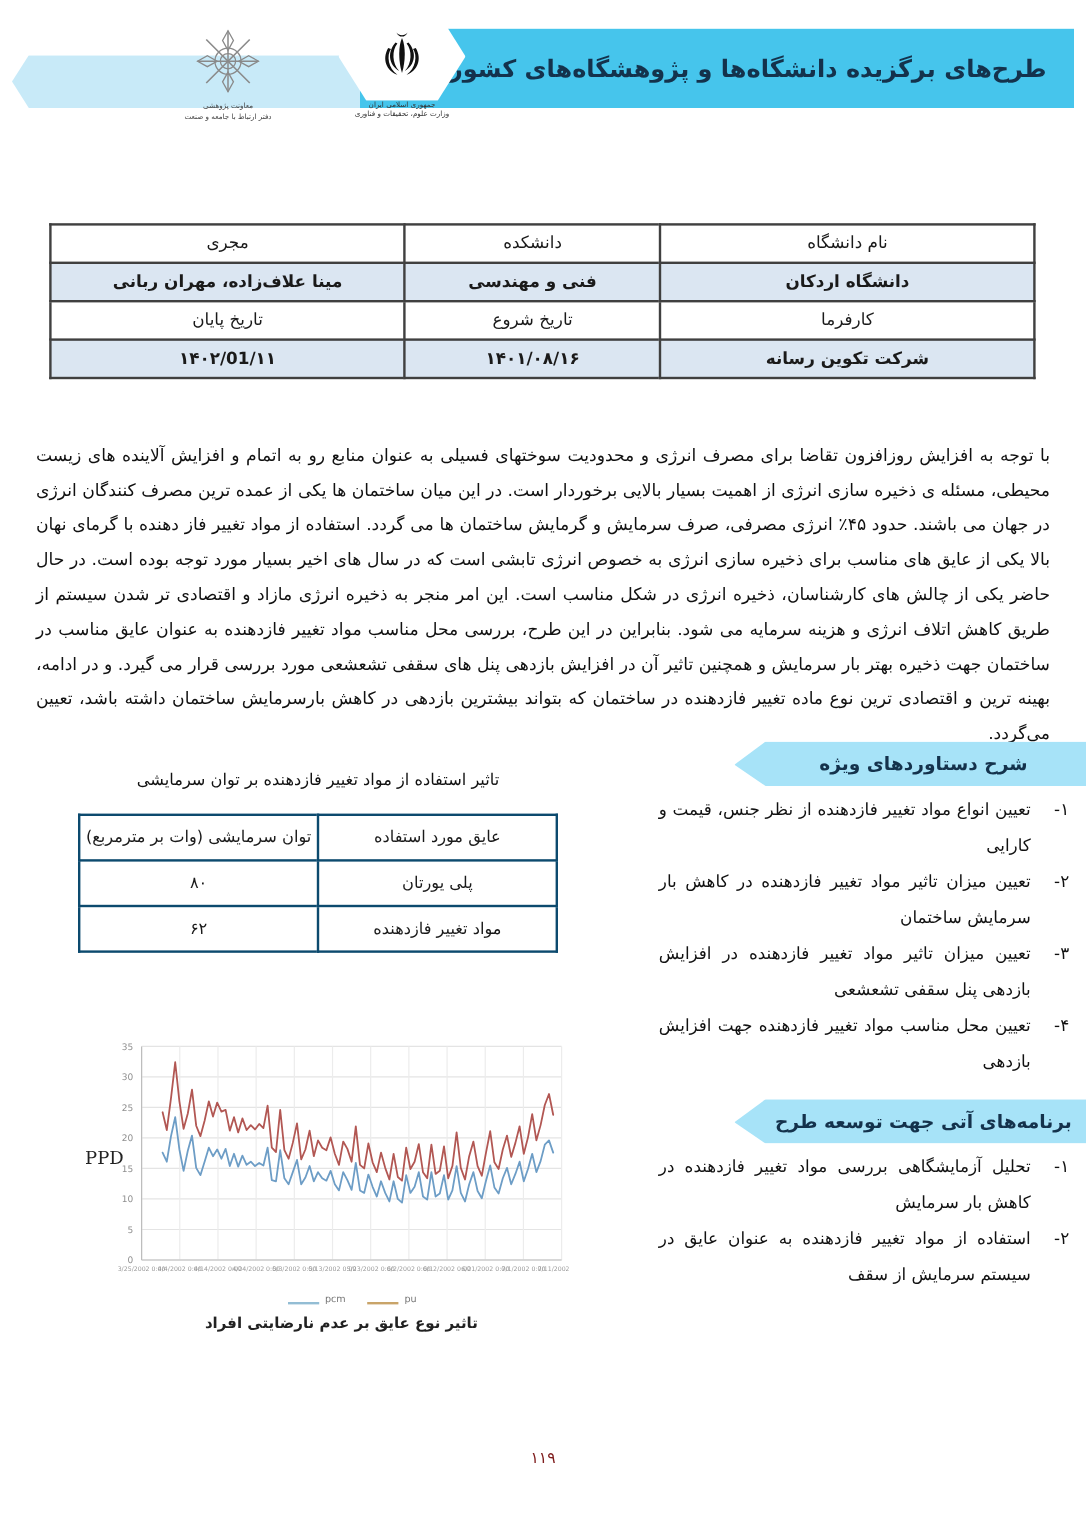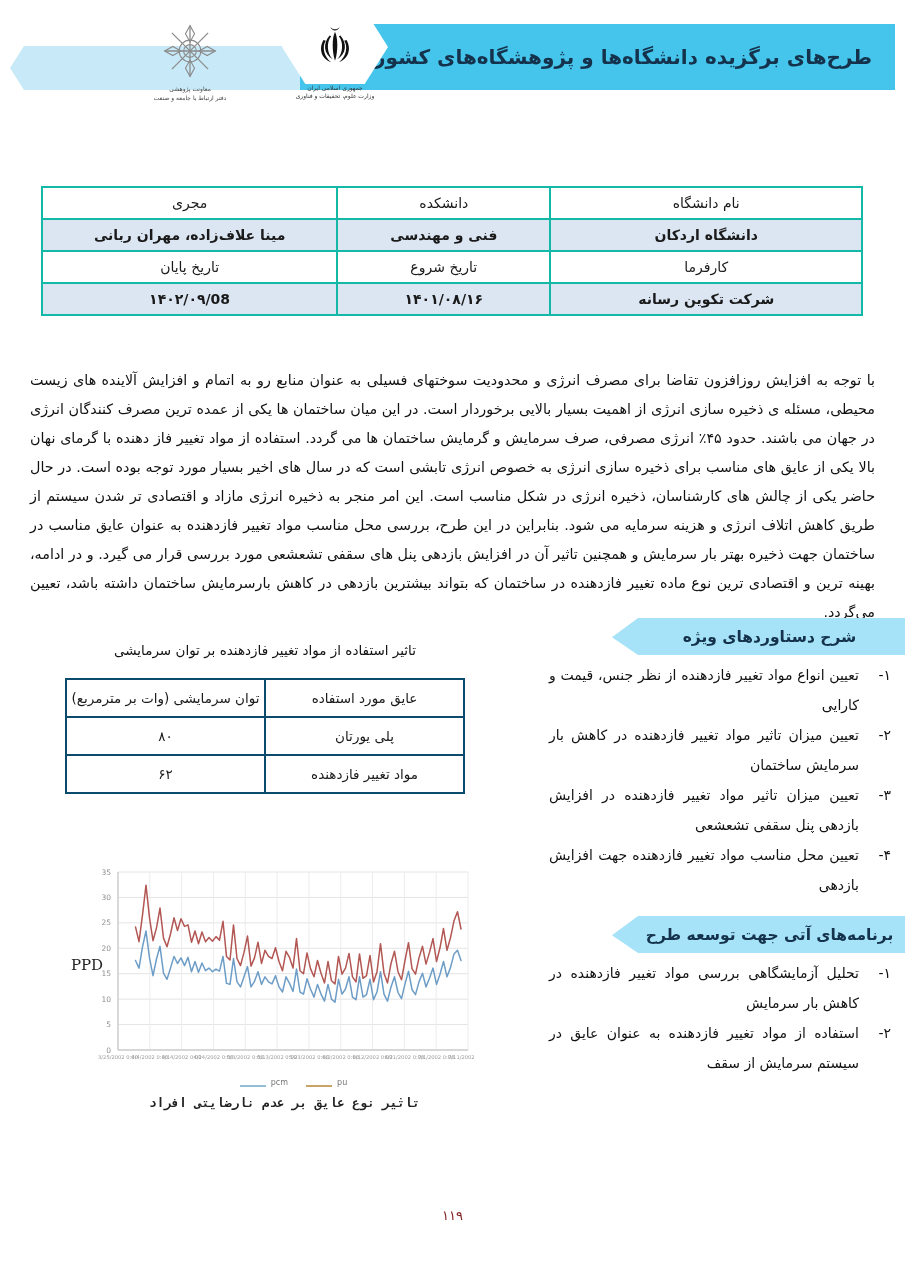--- a/index.html
+++ b/index.html
@@ -20,21 +20,21 @@
   .logo-center-cap{position:absolute;left:282px;top:84px;width:106px;text-align:center;
                    font-size:6px;color:#333;line-height:8px;}
 
   
   .doc-title{position:absolute;top:124px;left:0;width:100%;text-align:center;
              color:#ee2228;font-weight:bold;font-size:19px;}
 
   
   table.info{position:absolute;top:186px;left:41px;width:822px;border-collapse:collapse;
              table-layout:fixed;direction:rtl;}
-  table.info td{border:2px solid #14b8a6;height:28px;text-align:center;vertical-align:middle;
+  table.info td{border:2px solid #404040;height:28px;text-align:center;vertical-align:middle;
                 font-size:14px;padding:1px 4px;}
   table.info tr.em td{background:#dbe6f2;font-weight:bold;}
 
   
   .ribbon{position:absolute;right:0;width:293px;height:37px;background:#a7e3f8;
           clip-path:polygon(0 52%,26px 0,100% 0,100% 100%,26px 100%);
           display:flex;align-items:center;justify-content:center;padding-left:22px;box-sizing:border-box;}
   .ribbon .t{font-weight:bold;font-size:15.5px;color:#14324c;}
   .rb-summary{top:328px;}
   .rb-ach{top:618px;}
@@ -55,21 +55,21 @@
   
   .chart{position:absolute;left:62px;top:864px;width:415px;direction:ltr;}
   .chart .ppd{position:absolute;left:2px;top:92px;width:46px;text-align:center;
               font-family:"DejaVu Serif",serif;font-size:15px;color:#222;}
   .chart svg{display:block;}
   .legend{display:flex;justify-content:center;gap:18px;margin:2px 0 0 48px;align-items:center;}
   .lg-item{display:flex;align-items:flex-end;gap:5px;}
   .sw{display:inline-block;width:26px;height:2px;}
   .lg-name{font-size:8px;color:#777;}
   .chart .cap{margin:8px 0 0 30px;text-align:center;font-size:12.5px;font-weight:bold;
-              color:#222;direction:rtl;font-family:Liberation Mono, monospace;}
+              color:#222;direction:rtl;}
 
   
   .nlist{position:absolute;right:14px;width:342px;}
   .ach-list{top:660px;}
   .fut-list{top:958px;}
   .li{display:flex;direction:rtl;font-size:14px;line-height:30px;color:#111;}
   .li .num{flex:0 0 32px;}
   .li .txt{flex:1;text-align:justify;}
 
   
@@ -143,21 +143,21 @@
           <td>مینا علاف‌زاده، مهران ربانی</td>
         </tr>
         <tr>
           <td>کارفرما</td>
           <td>تاریخ شروع</td>
           <td>تاریخ پایان</td>
         </tr>
         <tr class="em">
           <td>شرکت تکوین رسانه</td>
           <td>۱۴۰۱/۰۸/۱۶</td>
-          <td>۱۴۰۲/۰۹/08</td>
+          <td>۱۴۰۲/01/۱۱</td>
         </tr>
       </tbody>
   </table>
 
   <p class="summary">با توجه به افزایش روزافزون تقاضا برای مصرف انرژی و محدودیت سوختهای فسیلی به عنوان منابع رو به اتمام و افزایش آلاینده های زیست محیطی، مسئله ی ذخیره سازی انرژی از اهمیت بسیار بالایی برخوردار است. در این میان ساختمان ها یکی از عمده ترین مصرف کنندگان انرژی در جهان می باشند. حدود ۴۵٪ انرژی مصرفی، صرف سرمایش و گرمایش ساختمان ها می گردد. استفاده از مواد تغییر فاز دهنده با گرمای نهان بالا یکی از عایق های مناسب برای ذخیره سازی انرژی به خصوص انرژی تابشی است که در سال های اخیر بسیار مورد توجه بوده است. در حال حاضر یکی از چالش های کارشناسان، ذخیره انرژی در شکل مناسب است. این امر منجر به ذخیره انرژی مازاد و اقتصادی تر شدن سیستم از طریق کاهش اتلاف انرژی و هزینه سرمایه می شود. بنابراین در این طرح، بررسی محل مناسب مواد تغییر فازدهنده به عنوان عایق مناسب در ساختمان جهت ذخیره بهتر بار سرمایش و همچنین تاثیر آن در افزایش بازدهی پنل های سقفی تشعشعی مورد بررسی قرار می گیرد. و در ادامه، بهینه ترین و اقتصادی ترین نوع ماده تغییر فازدهنده در ساختمان که بتواند بیشترین بازدهی در کاهش بارسرمایش ساختمان داشته باشد، تعیین می‌گردد.</p>
 
   <div class="pcm-title">تاثیر استفاده از مواد تغییر فازدهنده بر توان سرمایشی</div>
   <table class="pcm">
     <tbody id="pcm-body">
         <tr>

